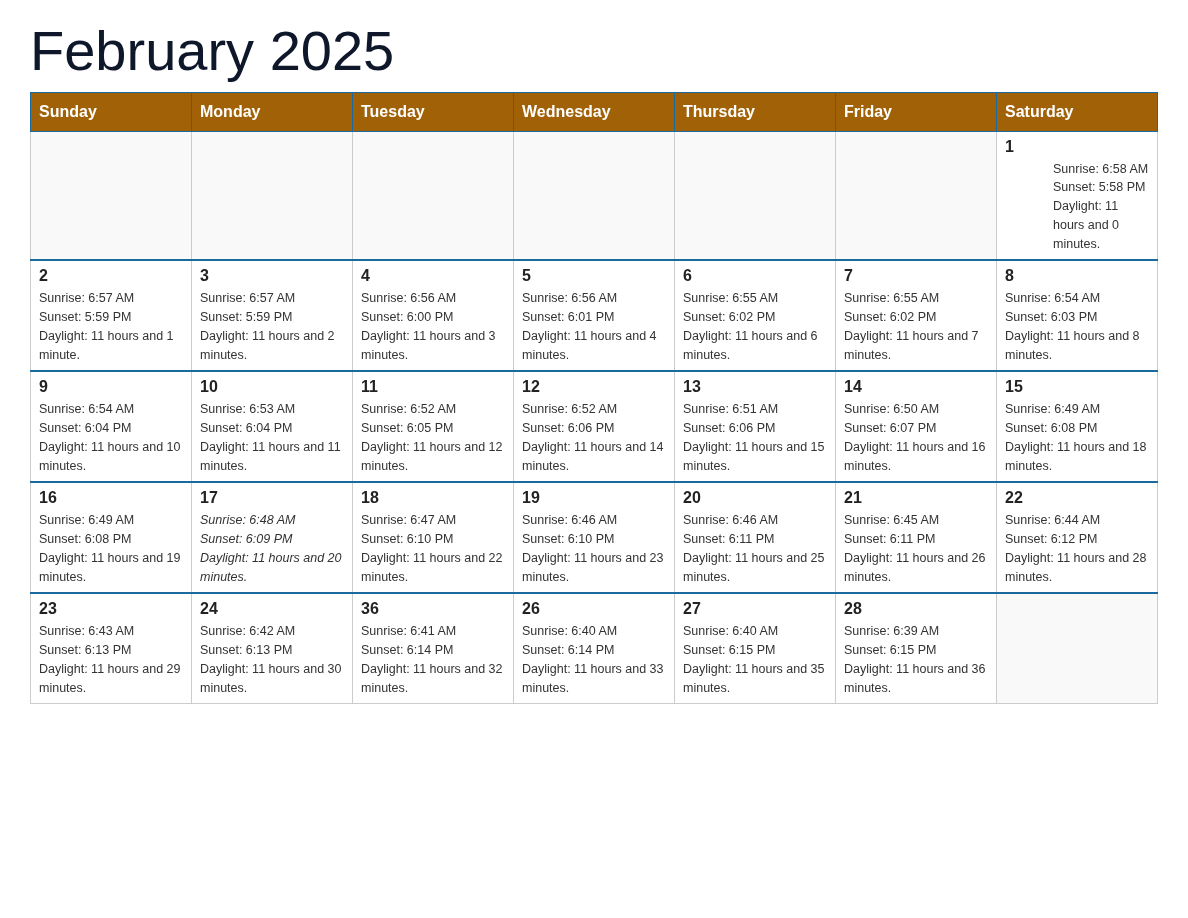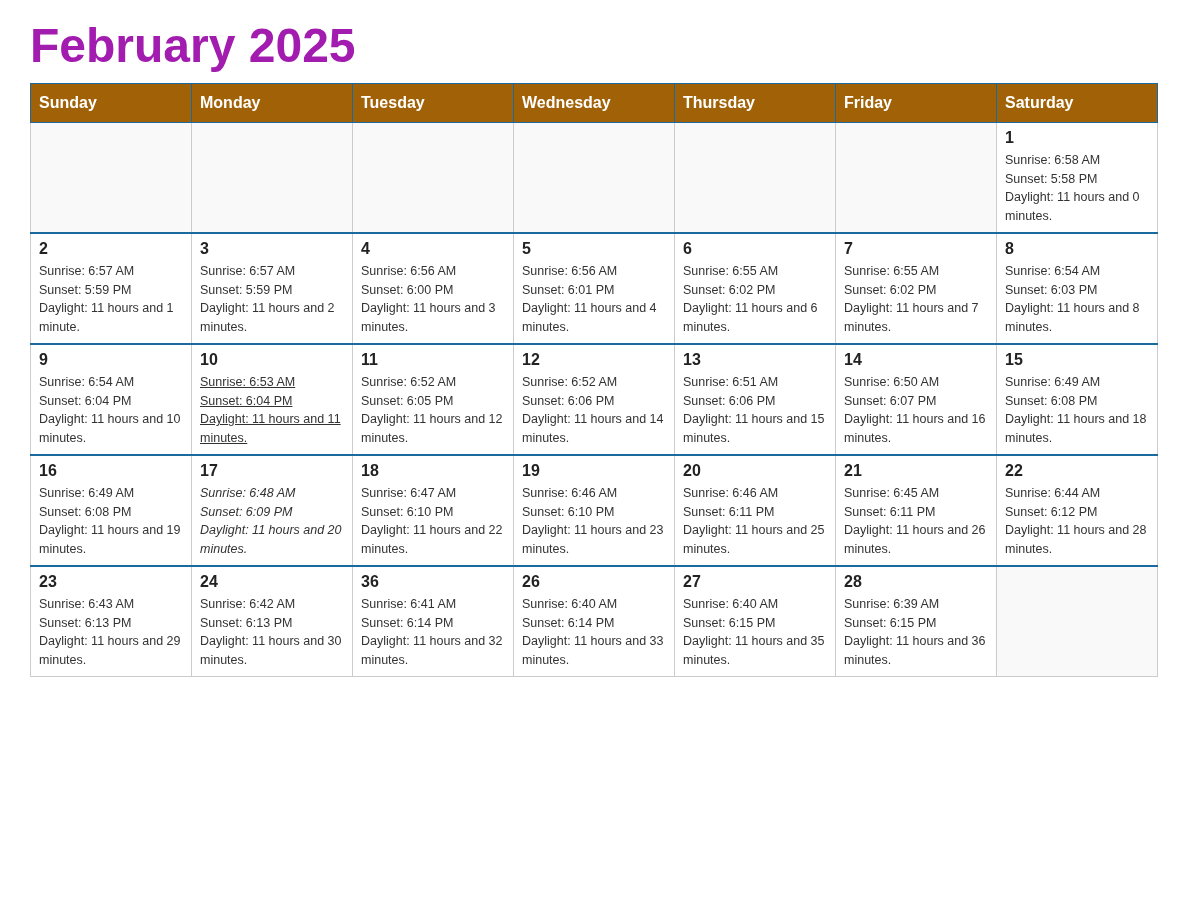--- a/index.html
+++ b/index.html
@@ -33,23 +33,23 @@
     }
     .logo-icon {
       width: 28px;
       height: 28px;
       margin-left: 2px;
     }
     .title-block {
       text-align: right;
     }
     .calendar-title {
-      font-size: 48px;
-      font-weight: bold;
-      color: #a21caf;
+      font-size: 56px;
+      font-weight: normal;
+      color: #0f172a;
       line-height: 1.1;
     }
     .subtitle {
       font-size: 20px;
       color: #444;
       margin-top: 4px;
     }
     .calendar {
       width: 100%;
       border-collapse: collapse;
@@ -122,21 +122,21 @@
 
   <tr>
         <td class="empty"></td>
         <td class="empty"></td>
         <td class="empty"></td>
         <td class="empty"></td>
         <td class="empty"></td>
         <td class="empty"></td>
         <td>
           <span class="day-number">1</span>
-          <div class="day-info" style="white-space: pre-line;">Sunrise: 6:58 AM
+          <div class="day-info" style="white-space: pre-line; margin-left: 48px;">Sunrise: 6:58 AM
 Sunset: 5:58 PM
 Daylight: 11 hours and 0 minutes.</div>
         </td>
       </tr>
       <tr>
         <td>
           <span class="day-number">2</span>
           <div class="day-info" style="white-space: pre-line;">Sunrise: 6:57 AM
 Sunset: 5:59 PM
 Daylight: 11 hours and 1 minute.</div>
@@ -180,21 +180,21 @@
       </tr>
       <tr>
         <td>
           <span class="day-number">9</span>
           <div class="day-info" style="white-space: pre-line;">Sunrise: 6:54 AM
 Sunset: 6:04 PM
 Daylight: 11 hours and 10 minutes.</div>
         </td>
         <td>
           <span class="day-number">10</span>
-          <div class="day-info" style="white-space: pre-line; text-decoration: underline;">Sunrise: 6:53 AM
+          <div class="day-info" style="white-space: pre-line;">Sunrise: 6:53 AM
 Sunset: 6:04 PM
 Daylight: 11 hours and 11 minutes.</div>
         </td>
         <td>
           <span class="day-number">11</span>
           <div class="day-info" style="white-space: pre-line;">Sunrise: 6:52 AM
 Sunset: 6:05 PM
 Daylight: 11 hours and 12 minutes.</div>
         </td>
         <td>

